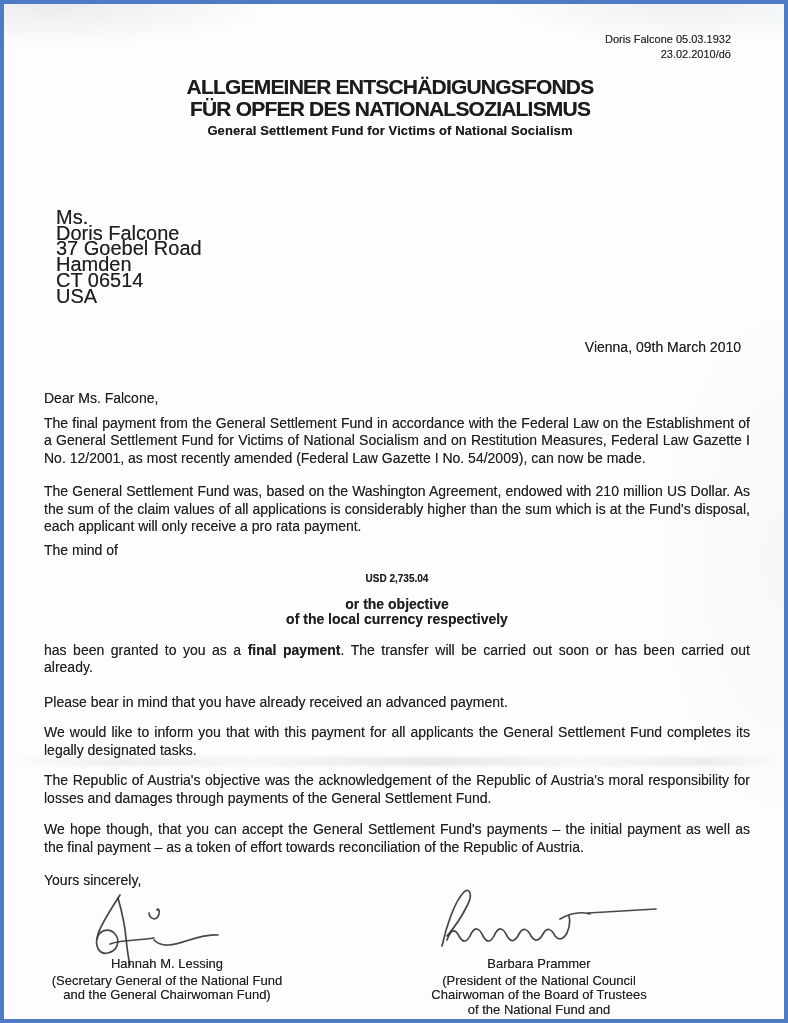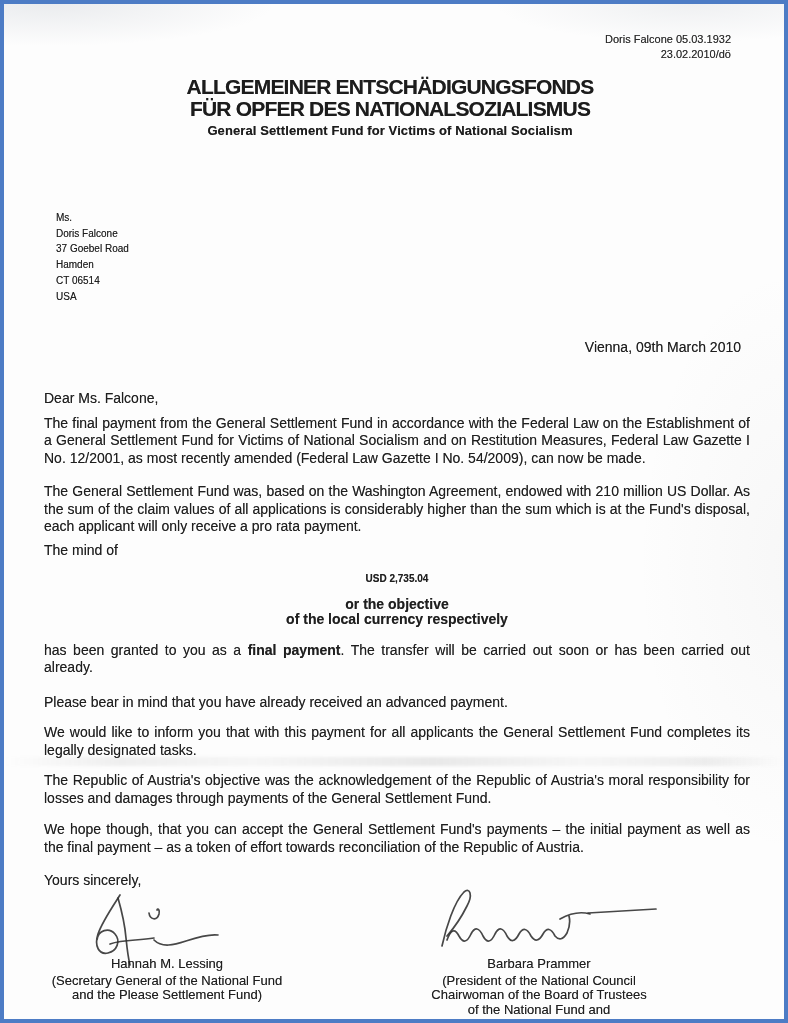--- a/index.html
+++ b/index.html
@@ -18,21 +18,21 @@
       #fdfdfd;
   }
   .scan-text{ text-shadow:0 0 0.4px rgba(20,20,20,0.55); }
   .annotation{
     position:absolute; top:28px; right:53px;
     text-align:right; font-size:11px; line-height:14.5px; color:#2b2b2b;
   }
   .letterhead{ position:absolute; top:72px; left:0; right:8px; text-align:center; }
   .lh-big{ font-size:21px; font-weight:bold; letter-spacing:-0.8px; line-height:22px; color:#1c1c1c; }
   .lh-small{ font-size:13px; font-weight:bold; letter-spacing:0.1px; margin-top:3px; color:#1c1c1c; }
-  .recipient{ position:absolute; left:52px; top:206px; font-size:10px; line-height:15.7px; }
+  .recipient{ position:absolute; left:52px; top:206px; font-size:20px; line-height:15.7px; }
   .dateline{ position:absolute; top:329px; right:43px; font-size:14px;margin-top:6px; }
   .letter-body{ position:absolute; left:40px; top:386px; width:706px; font-size:14px; line-height:17.5px; }
   .letter-body p{ margin:0; text-align:justify; }
   .p1{ margin-top:7px !important; }
   .p2{ margin-top:16px !important; }
   .p-total{ margin-top:6px !important; text-align:left !important; }
   .amount{ margin-top:11px; text-align:center; font-weight:bold; font-size:10px; }
   .equiv{ margin-top:9px; text-align:center; font-weight:bold; line-height:15.5px; }
   .p4{ margin-top:14px !important; }
   .p5{ margin-top:17px !important; }
@@ -111,21 +111,21 @@
   <svg class="sig-svg" style="left:428px; top:884px;" width="232" height="64" viewBox="0 0 232 64">
     <path d="M10 58 C14 40 22 14 32 4 C38 -1 41 7 35 18 C30 28 22 40 15 48"></path>
     <path d="M15 52 Q21 36 27 48 Q33 59 39 46 Q45 35 51 48 Q57 59 63 46 Q69 35 75 48 Q81 58 87 46 Q93 36 99 48 Q105 57 111 46 Q117 36 123 48 Q129 55 135 45 Q139 36 137 28"></path>
     <path d="M128 31 Q144 22 158 26"></path>
     <path d="M156 25 L224 21"></path>
   </svg>
 
   <div class="sig-block sig-left">
     <div class="sig-name">Hannah M. Lessing</div>
     <div>(Secretary General of the National Fund</div>
-    <div>and the Please Settlement Fund)</div>
+    <div>and the General Chairwoman Fund)</div>
   </div>
 
   <div class="sig-block sig-right">
     <div class="sig-name">Barbara Prammer</div>
     <div>(President of the National Council</div>
     <div>Chairwoman of the Board of Trustees</div>
     <div>of the National Fund and</div>
     <div>the General Settlement Fund)</div>
   </div>
 

